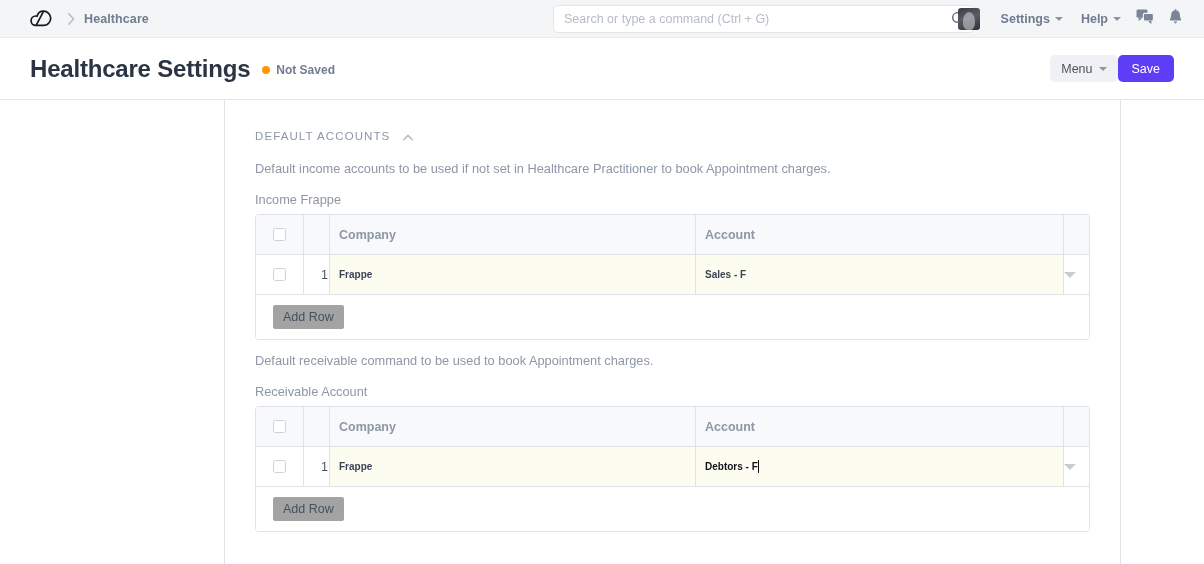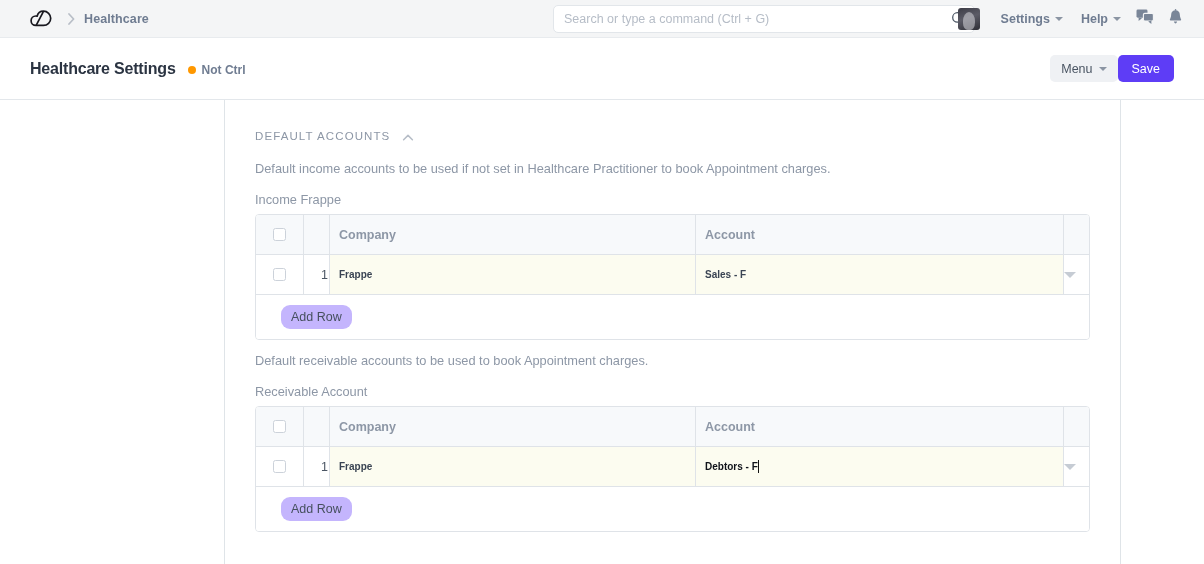--- a/index.html
+++ b/index.html
@@ -118,21 +118,21 @@
   .page-head {
     height: 62px;
     background: #ffffff;
     border-bottom: 1px solid #e3e7eb;
     display: flex;
     align-items: center;
     padding: 0 30px;
     position: relative;
   }
   .page-title {
-    font-size: 16px;
+    font-size: 24px;
     font-weight: bold;
     color: #2b3442;
     letter-spacing: -.2px;
   }
   .indicator {
     display: flex;
     align-items: center;
     gap: 6px;
     margin-left: 12px;
     margin-top: 3px;
@@ -330,27 +330,26 @@
   .grid-foot {
     display: flex;
     align-items: center;
     padding: 9px 0 9px 17px;
     background: #ffffff;
     min-height: 44px;
   }
   .btn-addrow {
     font-family: "Liberation Sans", sans-serif;
     font-size: 12.5px;
-    background: #c4b5fd;
+    background: #a3a3a3;
     color: #46505e;
     border: none;
-    border-radius: 9px;
+    border-radius: 2px;
     padding: 5px 10px;
     cursor: pointer;
-    margin-left: 8px;
   }
 </style>
 </head>
 <body>
 
 <div class="navbar">
 
   <div class="nav-left">
     <span class="logo-icon">
       <svg width="24" height="17" viewBox="0 0 24 17" fill="none">
@@ -405,21 +404,21 @@
         </svg>
       </span>
     </div>
   </div>
 </div>
 
 <div class="page-head">
   <div class="page-title">Healthcare Settings</div>
   <div class="indicator">
     <span class="indicator-dot"></span>
-    <span class="indicator-text">Not Ctrl</span>
+    <span class="indicator-text">Not Saved</span>
   </div>
   <div class="head-actions">
     <button class="btn btn-default">
       <span>Menu</span>
       <i class="caret-dn"></i>
     </button>
     <button class="btn btn-primary">Save</button>
   </div>
 </div>
 
@@ -470,21 +469,21 @@
         <div class="c-tail">
           <i class="caret-cell"></i>
         </div>
       </div>
 
       <div class="grid-foot">
         <button class="btn-addrow">Add Row</button>
       </div>
     </div>
 
-    <div class="field-desc">Default receivable accounts to be used to book Appointment charges.</div>
+    <div class="field-desc">Default receivable command to be used to book Appointment charges.</div>
     <div class="field-label">Receivable Account</div>
 
     <div class="grid">
       <div class="grid-row grid-head">
         <div class="c-check">
           <span class="checkbox"></span>
         </div>
         <div class="c-idx"></div>
         <div class="c-company">
           <span class="col-head-text">Company</span>

